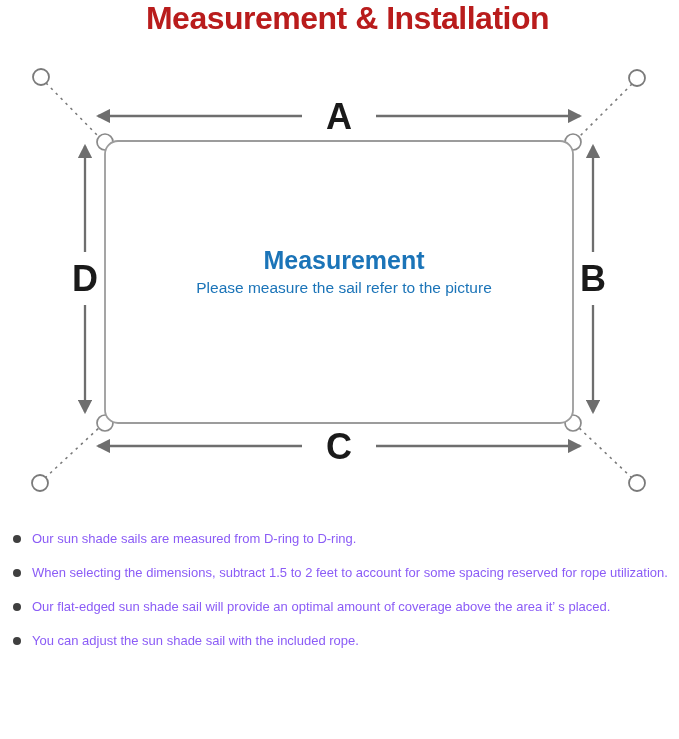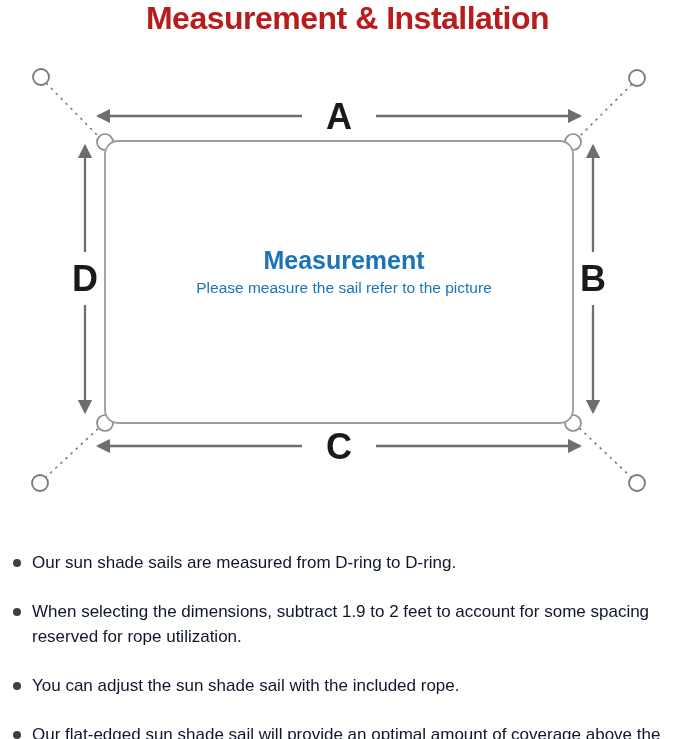--- a/index.html
+++ b/index.html
@@ -35,24 +35,23 @@
   .notes {
     position: absolute;
     left: 13px;
     top: 526px;
     right: 5px;
   }
   .note-item {
     position: relative;
     padding-left: 19px;
     margin-bottom: 9px;
-    font-size: 17px;
+    font-size: 13px;
     line-height: 25px;
-    color: #0f172a;
-    margin-top: 24px;
+    color: #8b5cf6;
   }
   .note-item p { margin: 0; }
   .dot {
     position: absolute;
     left: 0;
     top: 8.5px;
     width: 8px;
     height: 8px;
     border-radius: 50%;
     background: #3f3f3f;
@@ -117,25 +116,25 @@
     <text x="344" y="293" text-anchor="middle" font-family="Liberation Sans, sans-serif" font-size="15.5" fill="#1b74b8">Please measure the sail refer to the picture</text>
   </svg>
 
   <div class="notes">
     <div class="note-item">
       <span class="dot"></span>
       <p>Our sun shade sails are measured from D-ring to D-ring.</p>
     </div>
     <div class="note-item">
       <span class="dot"></span>
-      <p>When selecting the dimensions, subtract 1.9 to 2 feet to account for some spacing reserved for rope utilization.</p>
+      <p>When selecting the dimensions, subtract 1.5 to 2 feet to account for some spacing reserved for rope utilization.</p>
+    </div>
+    <div class="note-item">
+      <span class="dot"></span>
+      <p>Our flat-edged sun shade sail will provide an optimal amount of coverage above the area it’ s placed.</p>
     </div>
     <div class="note-item">
       <span class="dot"></span>
       <p>You can adjust the sun shade sail with the included rope.</p>
-    </div>
-    <div class="note-item">
-      <span class="dot"></span>
-      <p>Our flat-edged sun shade sail will provide an optimal amount of coverage above the area it’ s placed.</p>
     </div>
   </div>
 
 </div>
 
 </body></html>

